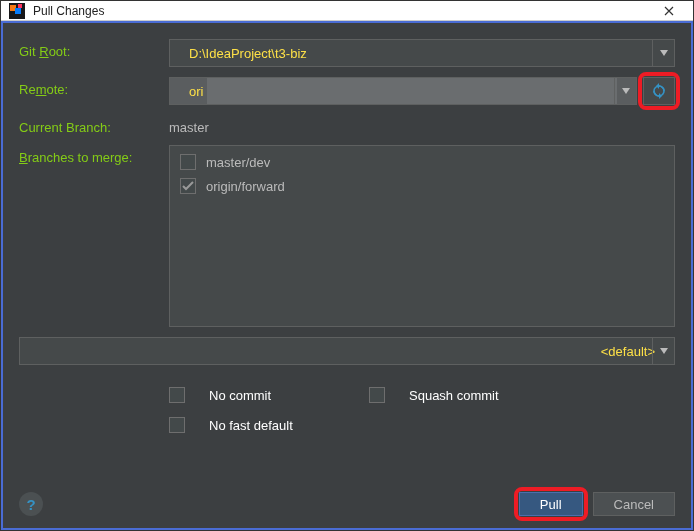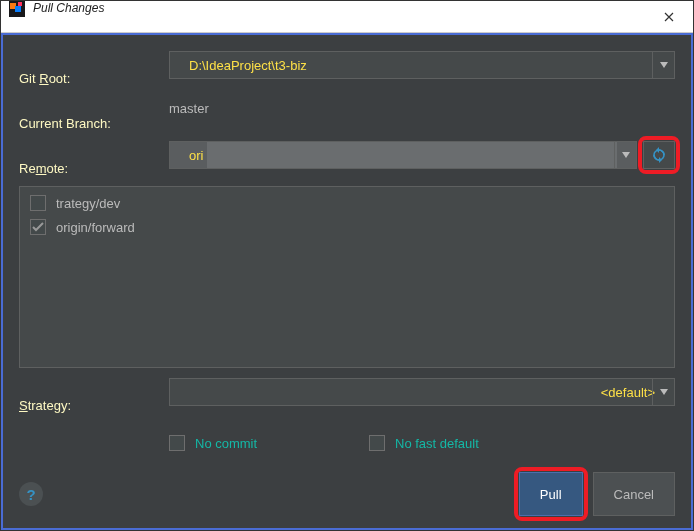--- a/index.html
+++ b/index.html
@@ -1,49 +1,49 @@
 <!DOCTYPE html>
 <html><head>
 <meta charset="utf-8">
 <style>
 * { box-sizing: border-box; margin: 0; padding: 0; font-family: "Segoe UI", Arial, sans-serif; }
 body { background: #fff; width: 694px; height: 531px; overflow: hidden; }
 .window { width: 694px; height: 531px; border: 1px solid #333; background: #3c3f41; display: flex; flex-direction: column; }
-.titlebar { height: 32px; background: #fff; display: flex; align-items: flex-start; padding: 0 4px; border-bottom: 1px solid #ccc; font-style: italic; }
+.titlebar { height: 20px; background: #fff; display: flex; align-items: center; padding: 0 4px; border-bottom: 1px solid #ccc; }
 .titlebar .appicon { width: 16px; height: 16px; margin: 0 8px 0 4px; position: relative; }
 .appicon svg { width: 16px; height: 16px; }
 .titlebar .title { flex: 1; font-size: 12px; color: #222; }
 .titlebar .close { width: 40px; height: 32px; display: flex; align-items: center; justify-content: center; cursor: pointer; }
 .titlebar .close svg { width: 10px; height: 10px; }
 .body { flex: 1; border: 2px solid #4a6cd4; margin: 0; display: flex; flex-direction: column; padding: 16px 16px 12px 16px; color: #bbbbbb; font-size: 13px; }
 .row { display: flex; align-items: flex-start; margin-bottom: 10px; }
-.row > label { width: 150px; padding-top: 5px; color: #fef9c3; margin-top: 15px; }
+.row > label { width: 150px; padding-top: 5px; color: #84cc16; }
 .row > .field { flex: 1; display: flex; align-items: center; gap: 6px; }
 .underline { text-decoration: underline; }
 .combo { flex: 1; height: 28px; background: #45494a; border: 1px solid #5e6060; display: flex; align-items: center; padding: 0 19px; color: #fde047; position: relative; }
 .combo .arrow { position: absolute; right: 0; top: 0; bottom: 0; width: 22px; display: flex; align-items: center; justify-content: center; border-left: 1px solid #5e6060; }
 .combo .arrow svg { width: 8px; height: 6px; }
 .plain-text { color: #bbbbbb; padding-top: 5px; }
 .remote-combo { background: #5a5d5f; }
 .remote-combo .obscured { flex: 1; height: 100%; background: #6a6d6f; margin-left: 4px; }
 .refresh-btn { width: 32px; height: 28px; background: #45494a; border: 1px solid #5e6060; display: flex; align-items: center; justify-content: center; cursor: pointer; }
 .refresh-btn svg { width: 16px; height: 16px; }
 .highlight-red { position: relative; }
 .highlight-red::after { content: ""; position: absolute; inset: -6px; border: 4px solid #ee1c25; border-radius: 8px; pointer-events: none; }
 .listbox { flex: 1; height: 182px; background: #45494a; border: 1px solid #5e6060; padding: 6px; display: flex; flex-direction: column; gap: 4px; }
 .list-item { display: flex; align-items: center; gap: 10px; padding: 2px 4px; color: #bbbbbb; }
 .checkbox { width: 16px; height: 16px; border: 1px solid #6e6e6e; background: #43494a; display: flex; align-items: center; justify-content: center; }
 .checkbox.checked svg { width: 12px; height: 10px; }
 .small-combo { width: 112px; justify-content: flex-end; }
 .options { padding-left: 150px; display: flex; flex-wrap: wrap; gap: 14px 30px; margin-top: 12px; }
-.opt { display: flex; align-items: center; gap: 10px; min-width: 170px; color: #14b8a6; }
+.opt { display: flex; align-items: center; gap: 24px; min-width: 170px; color: #ffffff; }
 .footer { margin-top: auto; display: flex; align-items: center; padding-top: 12px; }
 .help { width: 24px; height: 24px; border-radius: 50%; background: #4b5052; display: flex; align-items: center; justify-content: center; color: #3592c4; font-weight: bold; font-size: 15px; cursor: pointer; }
 .spacer { flex: 1; }
-.btn { height: 44px; padding: 0 20px; background: #4c5052; border: 1px solid #5e6060; color: #bbbbbb; display: flex; align-items: center; justify-content: center; cursor: pointer; font-size: 13px; }
+.btn { height: 24px; padding: 0 20px; background: #4c5052; border: 1px solid #5e6060; color: #bbbbbb; display: flex; align-items: center; justify-content: center; cursor: pointer; font-size: 13px; }
 .btn.primary { background: #365880; border: 1px solid #4b6eaf; color: #fff; }
 .footer .btn + .btn { margin-left: 10px; }
 </style>
 </head>
 <body>
 
 <div class="window">
   <div class="titlebar">
     <span class="appicon">
       <svg viewBox="0 0 16 16">
@@ -71,27 +71,20 @@
           <span class="arrow">
             <svg viewBox="0 0 8 6">
                 <path d="M0 0 L8 0 L4 6 Z" fill="#bbbbbb"></path>
               </svg>
           </span>
         </div>
       </div>
     </div>
 
     <div class="row">
-      <label>Current Branch:</label>
-      <div class="field">
-        <span class="plain-text">master</span>
-      </div>
-    </div>
-
-    <div class="row">
       <label>Re<span class="underline">m</span>ote:</label>
       <div class="field">
         <div class="combo remote-combo">
           <span>ori</span>
           <span class="obscured"></span>
           <span class="arrow">
             <svg viewBox="0 0 8 6">
                 <path d="M0 0 L8 0 L4 6 Z" fill="#bbbbbb"></path>
               </svg>
           </span>
@@ -101,56 +94,67 @@
             <path d="M8 3 A5 5 0 1 1 3 8" stroke="#3592c4" stroke-width="1.6" fill="none"></path>
             <path d="M8 0 L8 6 L5 3 Z" fill="#3592c4"></path>
             <path d="M8 13 A5 5 0 1 1 13 8" stroke="#3592c4" stroke-width="1.6" fill="none"></path>
             <path d="M8 16 L8 10 L11 13 Z" fill="#3592c4"></path>
           </svg>
         </div>
       </div>
     </div>
 
     <div class="row">
+      <label>Current Branch:</label>
+      <div class="field">
+        <span class="plain-text">master</span>
+      </div>
+    </div>
+
+    <div class="row">
+      <label><span class="underline">B</span>ranches to merge:</label>
       <div class="field">
         <div class="listbox">
           <div class="list-item">
             <span class="checkbox"></span>
-            <span>trategy/dev</span>
+            <span>master/dev</span>
           </div>
           <div class="list-item">
             <span class="checkbox checked">
               <svg viewBox="0 0 12 10">
                   <path d="M1 5 L4 8 L11 1" stroke="#999" stroke-width="2" fill="none"></path>
                 </svg>
             </span>
             <span>origin/forward</span>
           </div>
         </div>
       </div>
     </div>
 
     <div class="row">
-      <label><span class="underline">S</span>trategy:</label>
       <div class="field">
         <div class="combo small-combo">
           <span>&lt;default&gt;</span>
           <span class="arrow">
             <svg viewBox="0 0 8 6">
                 <path d="M0 0 L8 0 L4 6 Z" fill="#bbbbbb"></path>
               </svg>
           </span>
         </div>
       </div>
     </div>
 
     <div class="options">
       <div class="opt">
         <span class="checkbox"></span>
         <span>No commit</span>
+      </div>
+      <div class="opt">
+        <span class="checkbox"></span>
+        <span>Squash commit</span>
       </div>
       <div class="opt">
         <span class="checkbox"></span>
         <span>No fast default</span>
       </div>
     </div>
 
     <div class="footer">
       <div class="help">
         <span>?</span>

